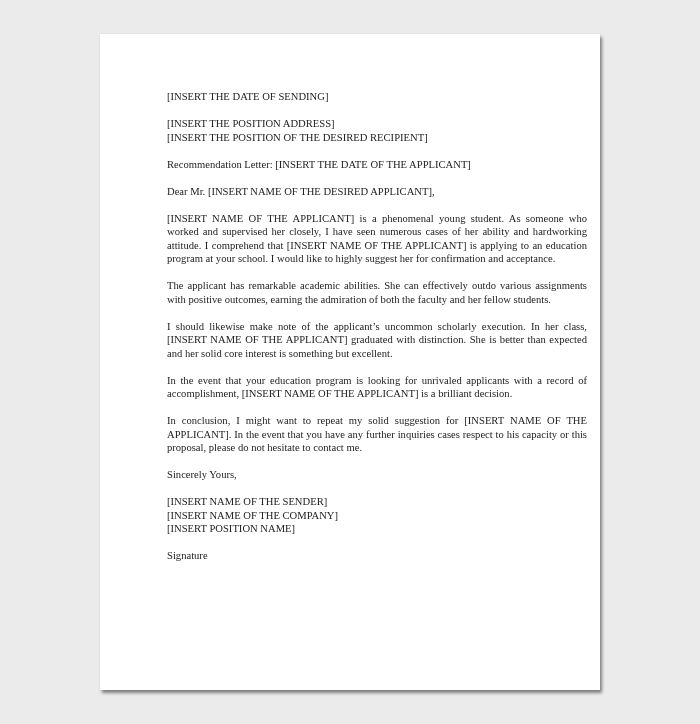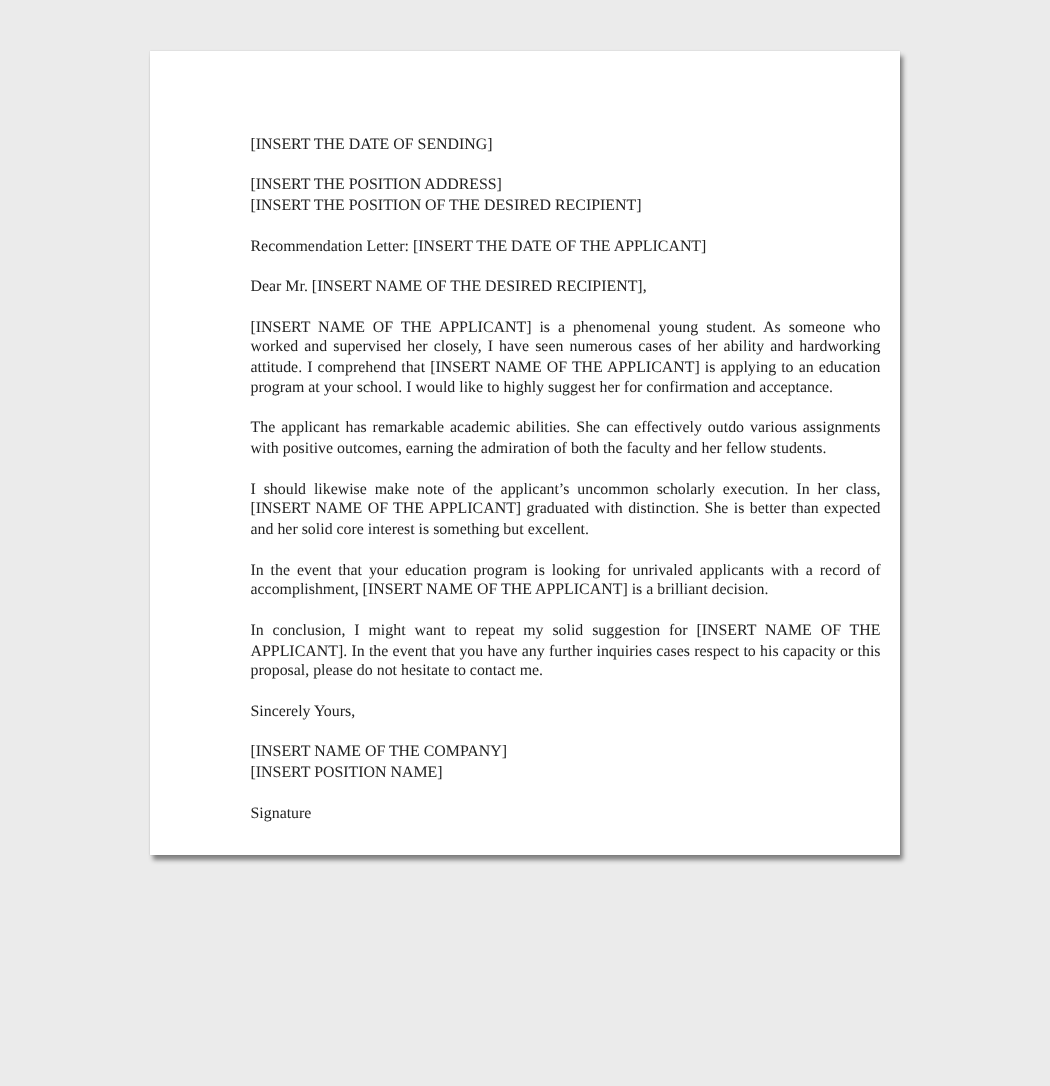--- a/index.html
+++ b/index.html
@@ -8,21 +8,21 @@
       width: 700px;
       height: 724px;
       background: #ebebeb;
       overflow: hidden;
     }
     .page {
       position: absolute;
       left: 100px;
       top: 34px;
       width: 500px;
-      height: 536px;
+      height: 656px;
       background: #ffffff;
       box-shadow: 2px 3px 3px rgba(0,0,0,0.45), 0 0 1px rgba(0,0,0,0.15);
     }
     .content {
       position: absolute;
       left: 67px;
       top: 56px;
       width: 420px;
       font-family: "Liberation Serif", "DejaVu Serif", serif;
       font-size: 10.6px;
@@ -50,34 +50,35 @@
     <div class="block">
       <span class="line">[INSERT THE POSITION ADDRESS]</span>
       <span class="line">[INSERT THE POSITION OF THE DESIRED RECIPIENT]</span>
     </div>
 
     <div class="block">
       <span class="line">Recommendation Letter: [INSERT THE DATE OF THE APPLICANT]</span>
     </div>
 
     <div class="block">
-      <span class="line">Dear Mr. [INSERT NAME OF THE DESIRED RECIPIENT],</span>
+      <span class="line">Dear Mr. [INSERT NAME OF THE DESIRED APPLICANT],</span>
     </div>
 
     <p class="para">[INSERT NAME OF THE APPLICANT] is a phenomenal young student. As someone who worked and supervised her closely, I have seen numerous cases of her ability and hardworking attitude. I comprehend that [INSERT NAME OF THE APPLICANT] is applying to an education program at your school. I would like to highly suggest her for confirmation and acceptance.</p>
     <p class="para">The applicant has remarkable academic abilities. She can effectively outdo various assignments with positive outcomes, earning the admiration of both the faculty and her fellow students.</p>
     <p class="para">I should likewise make note of the applicant’s uncommon scholarly execution. In her class, [INSERT NAME OF THE APPLICANT] graduated with distinction. She is better than expected and her solid core interest is something but excellent.</p>
     <p class="para">In the event that your education program is looking for unrivaled applicants with a record of accomplishment, [INSERT NAME OF THE APPLICANT] is a brilliant decision.</p>
     <p class="para">In conclusion, I might want to repeat my solid suggestion for [INSERT NAME OF THE APPLICANT]. In the event that you have any further inquiries cases respect to his capacity or this proposal, please do not hesitate to contact me.</p>
 
     <div class="block">
       <span class="line">Sincerely Yours,</span>
     </div>
 
     <div class="block">
+      <span class="line">[INSERT NAME OF THE SENDER]</span>
       <span class="line">[INSERT NAME OF THE COMPANY]</span>
       <span class="line">[INSERT POSITION NAME]</span>
     </div>
 
     <div class="block">
       <span class="line">Signature</span>
     </div>
 
   </div>
 </div>

